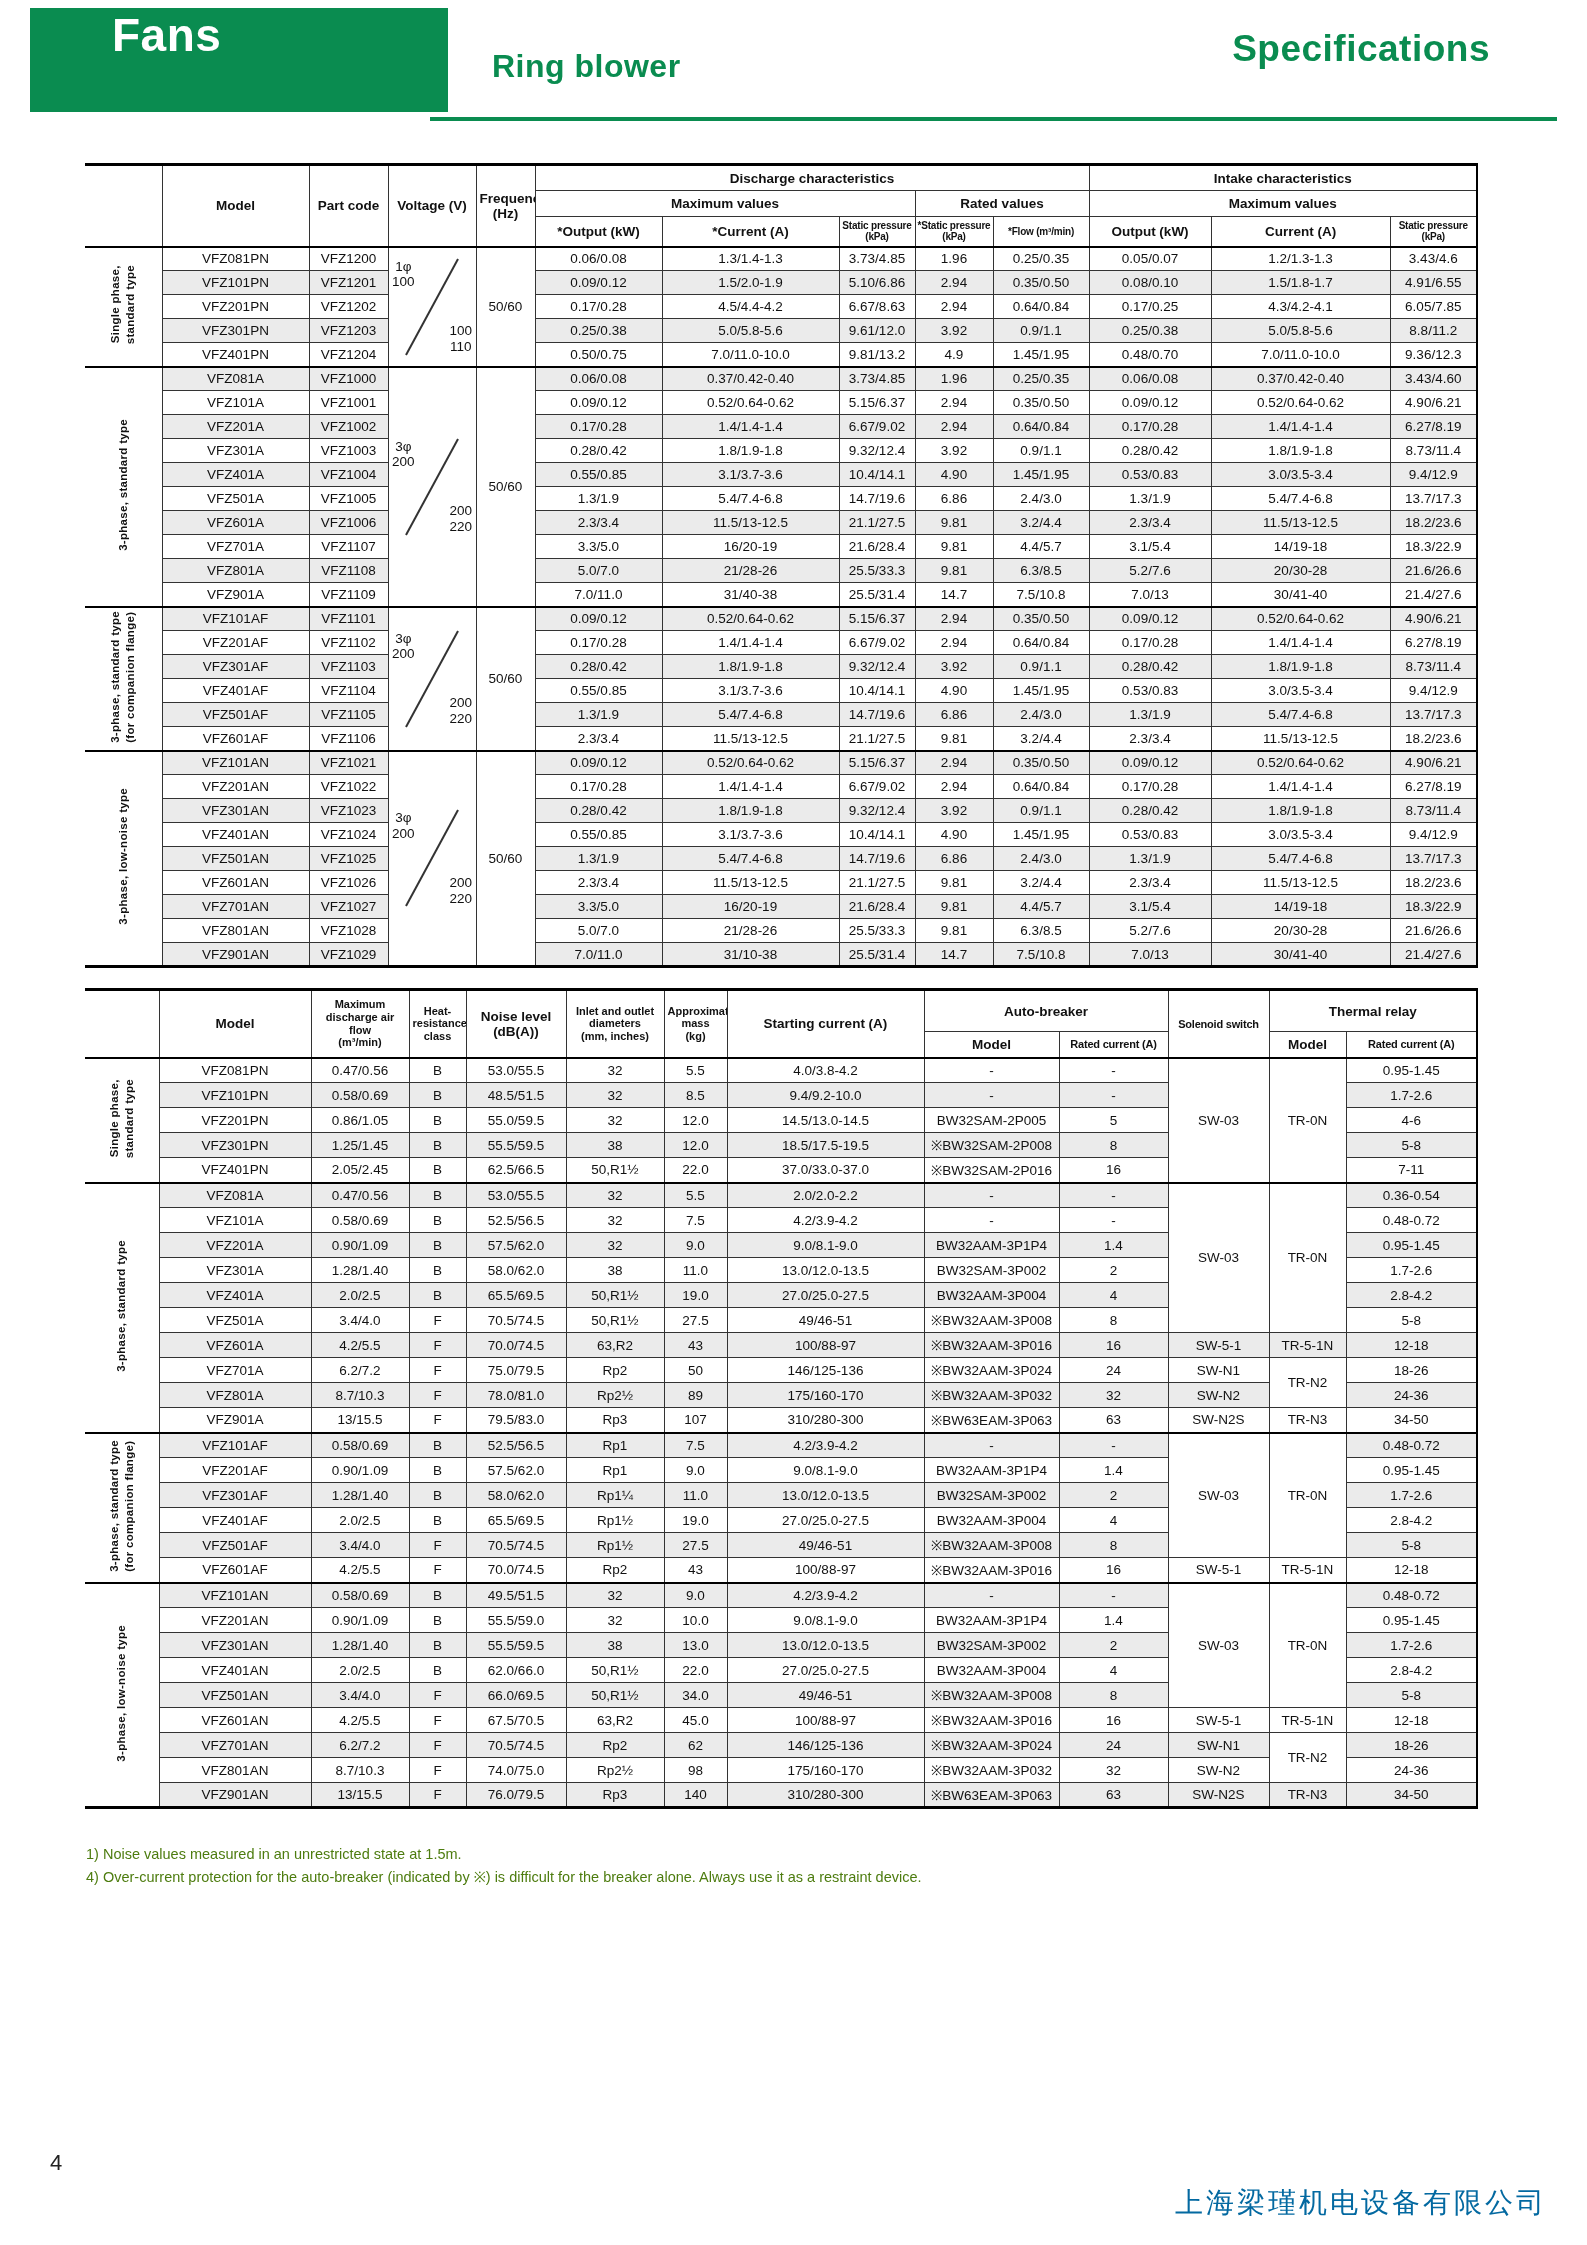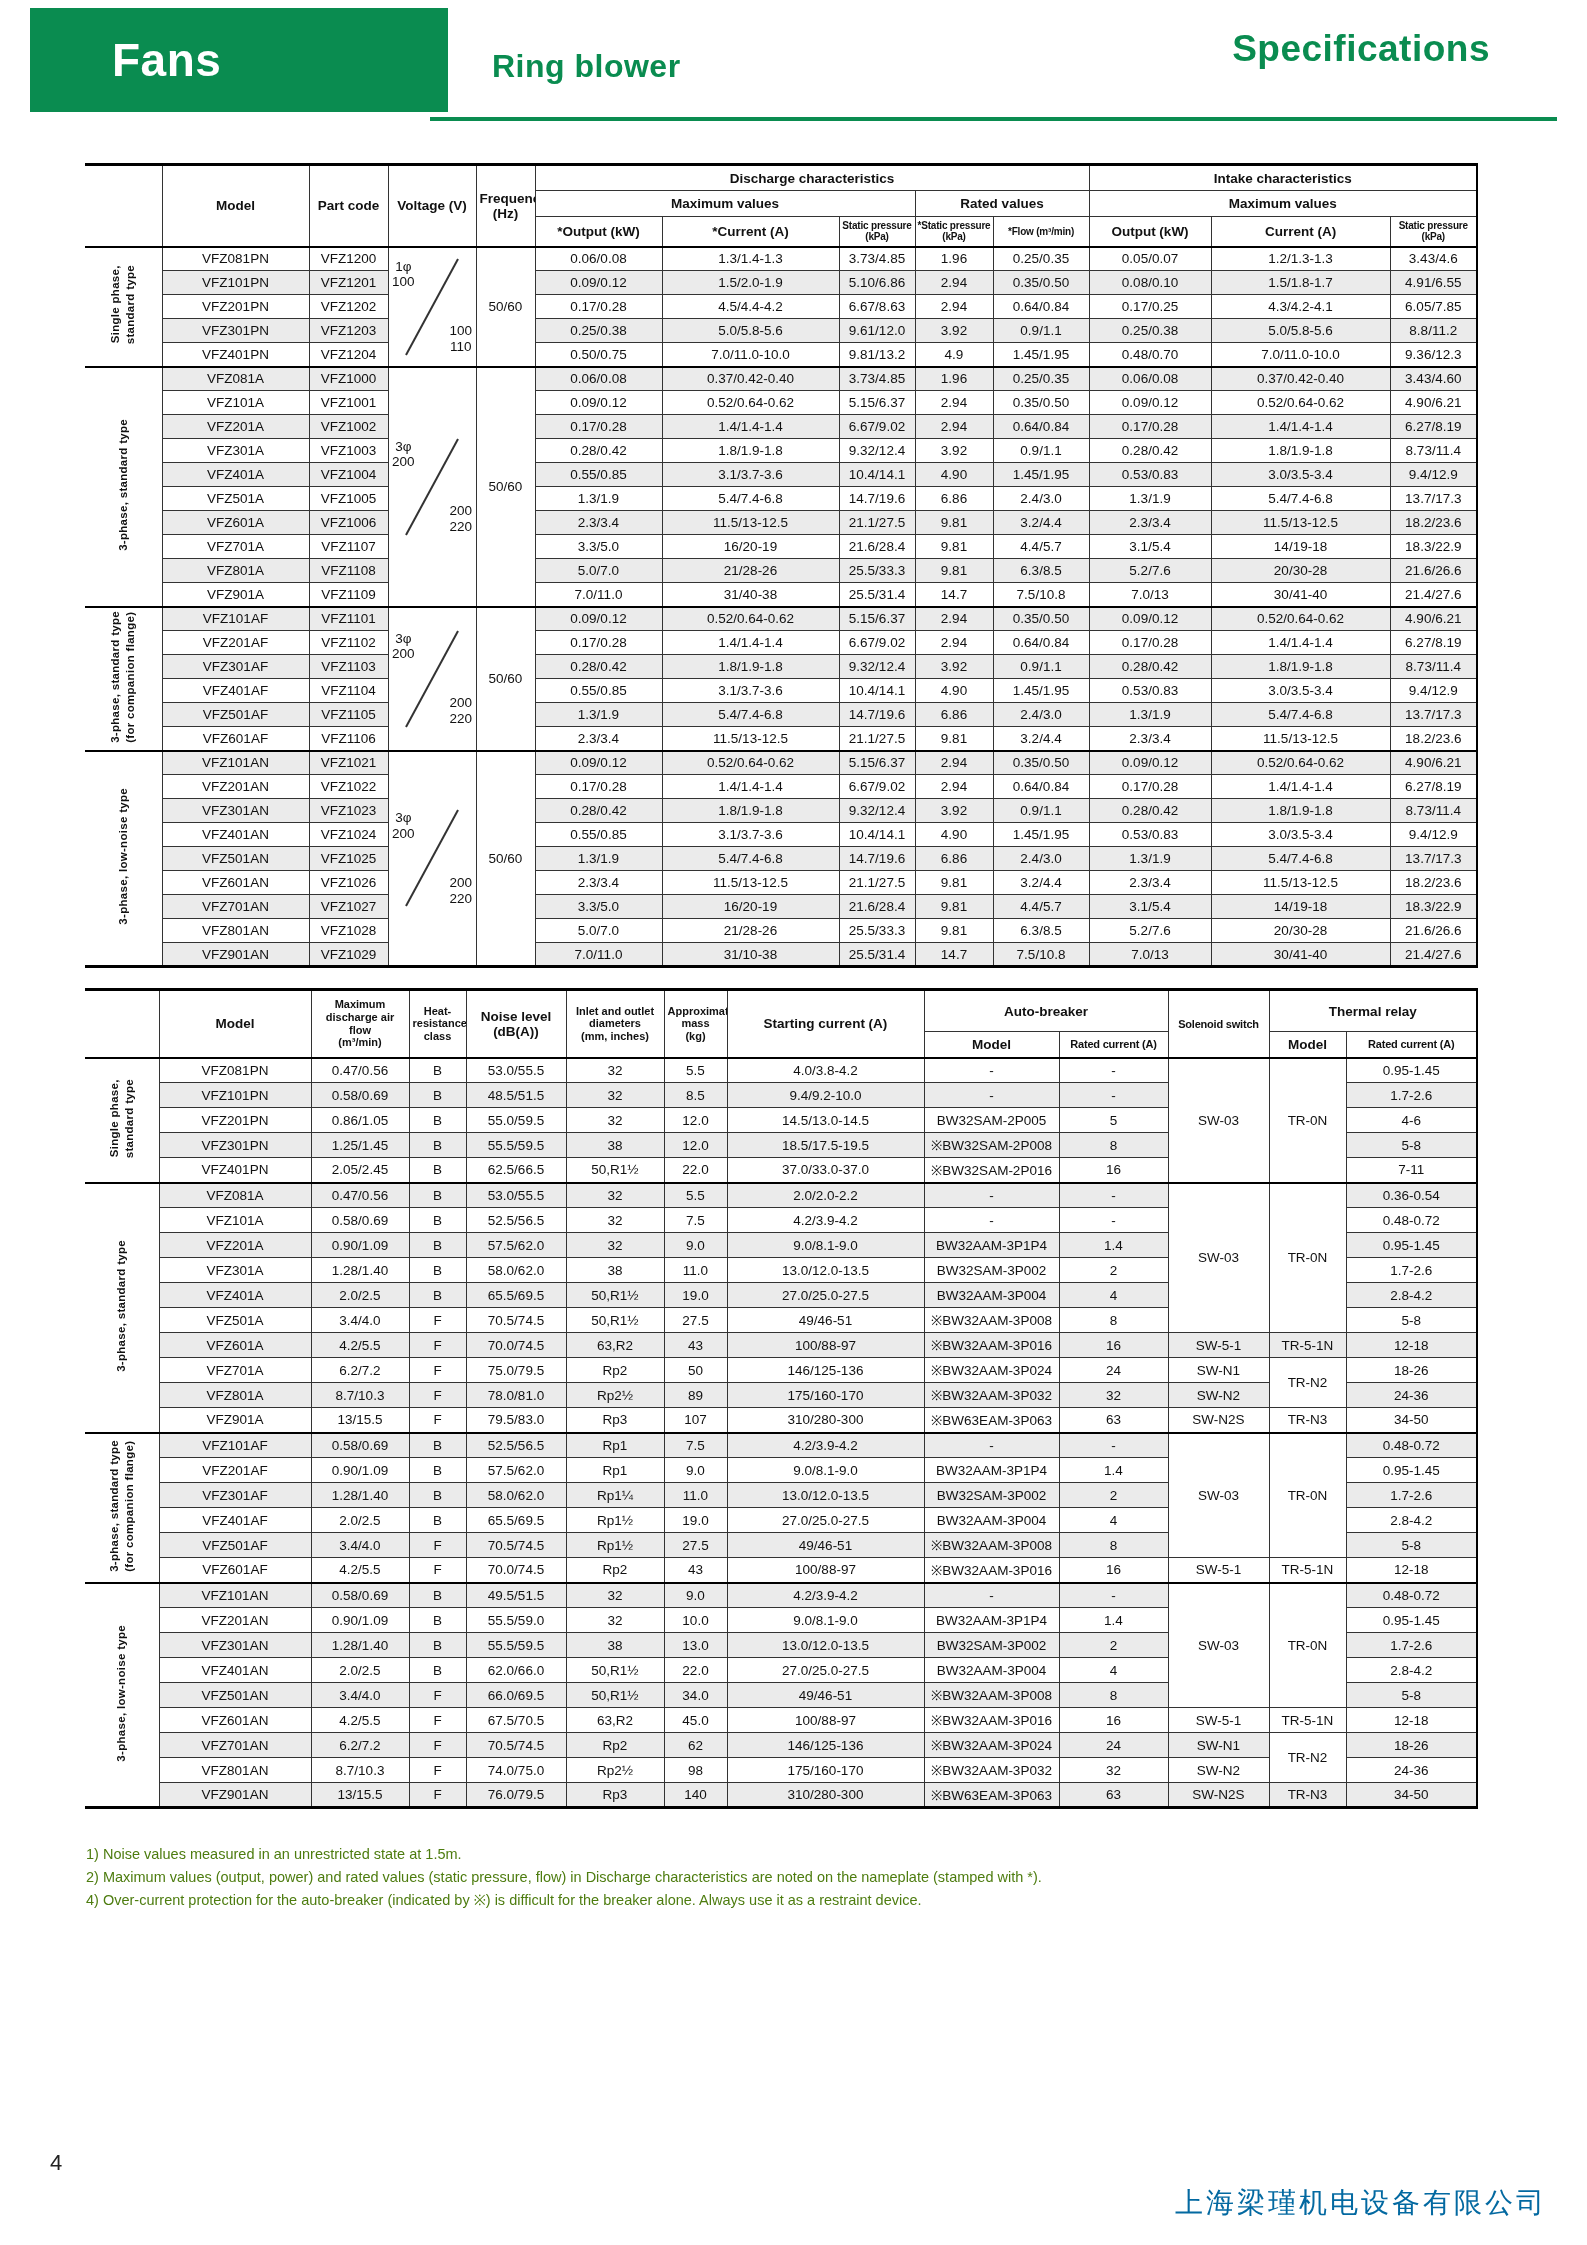--- a/index.html
+++ b/index.html
@@ -6,21 +6,21 @@
   :root{ --green:#0a8c50; --border:#333; --dark:#000; }
   html,body{margin:0;padding:0;}
   body{
     width:1587px;height:2245px;position:relative;background:#fff;
     font-family:"Liberation Sans", sans-serif;color:#111;
     -webkit-font-smoothing:antialiased;
   }
   
   .fans-block{
     position:absolute;left:30px;top:8px;width:418px;height:104px;
-    background:var(--green);color:#fff;display:flex;align-items:center;
+    background:var(--green);color:#fff;display:flex;align-items:flex-start;
     padding-left:82px;box-sizing:border-box;
     font-size:46px;font-weight:bold;letter-spacing:.5px;
   }
   .ring-title{
     position:absolute;left:492px;top:48px;
     font-size:32px;font-weight:bold;color:var(--green);letter-spacing:.5px;
   }
   .spec-title{
     position:absolute;right:97px;top:28px;
     font-size:37px;font-weight:bold;color:var(--green);letter-spacing:.5px;
@@ -980,18 +980,17 @@
         <td class="a">63</td>
         <td class="a">SW-N2S</td>
         <td class="a">TR-N3</td>
         <td class="a">34-50</td>
       </tr>
     </tbody>
 </table>
 
 <div class="footnotes">
   <div>1) Noise values measured in an unrestricted state at 1.5m.</div>
-  <div>2) Maximum values (output, power) and rated values (static pressure, flow) in Discharge characteristics are noted on the nameplate (stamped with *).</div>
   <div>4) Over-current protection for the auto-breaker (indicated by ※) is difficult for the breaker alone. Always use it as a restraint device.</div>
 </div>
 
 <div class="page-number">4</div>
 <div class="watermark">上海梁瑾机电设备有限公司</div>
 
 </body></html>

